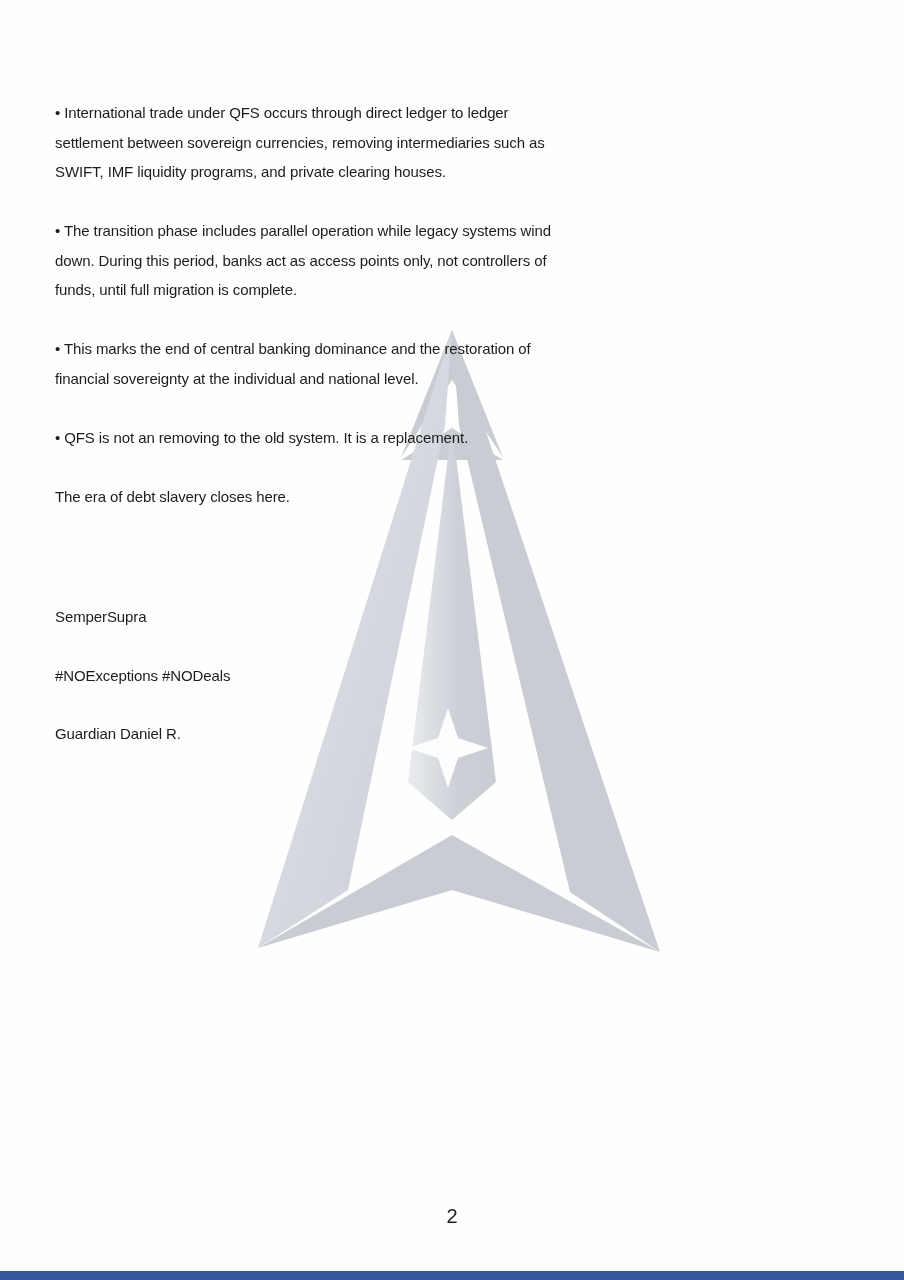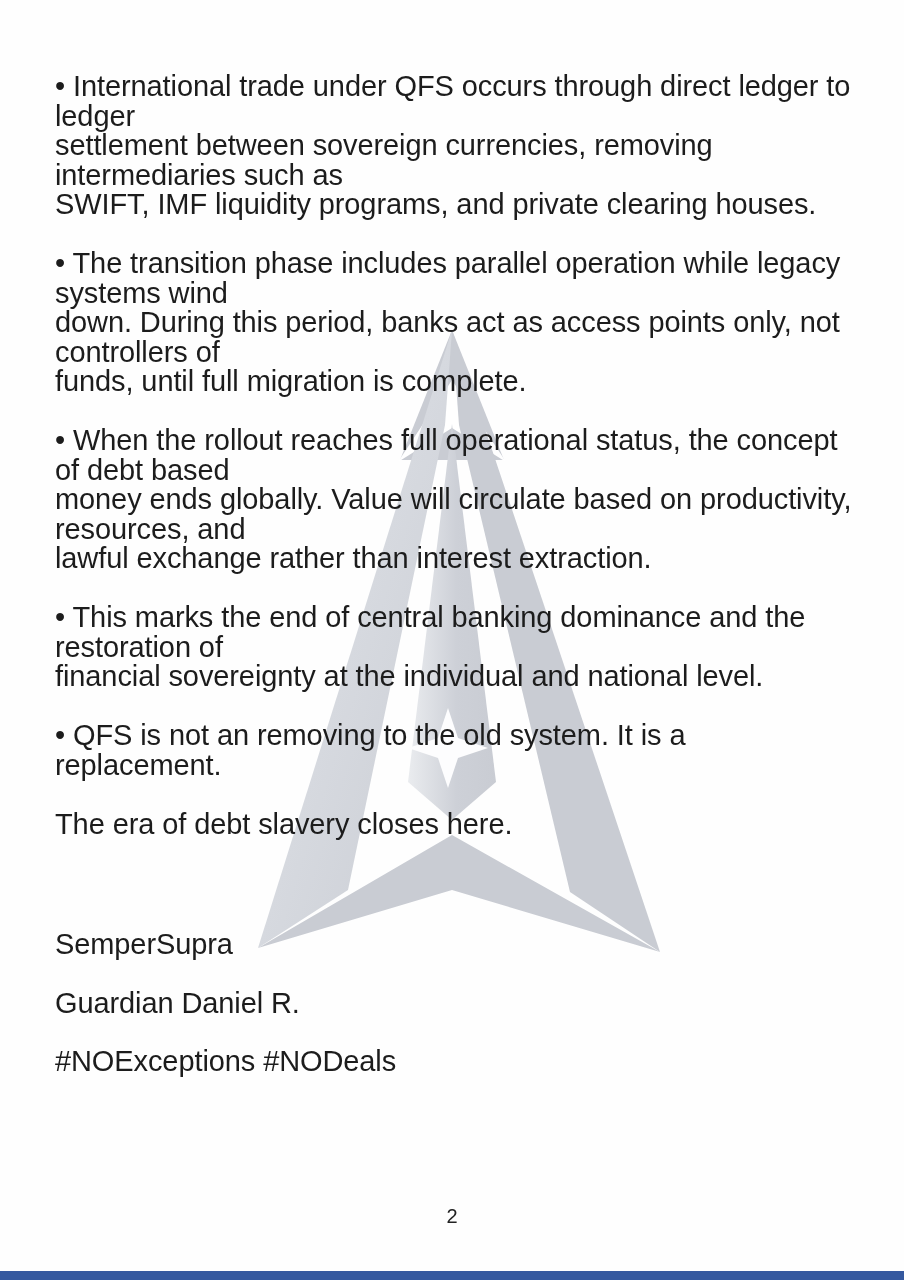--- a/index.html
+++ b/index.html
@@ -25,23 +25,23 @@
     position: absolute;
     left: 252px;
     top: 330px;
     width: 414px;
     height: 636px;
     z-index: 0;
   }
   .content {
     position: relative;
     z-index: 1;
-    padding: 72px 48px 0 55px;
+    padding: 98px 48px 0 55px;
     width: 800px;
-    font-size: 29px;
+    font-size: 15px;
     line-height: 29.5px;
     letter-spacing: -0.1px;
   }
   .para {
     white-space: pre-line;
     margin: 0 0 29.5px 0;
   }
   .signature {
     margin-top: 91px;
   }
@@ -105,31 +105,28 @@
     <path d="M196,378 L206,408 L236,418 L206,428 L196,458 L186,428 L156,418 L186,408 Z" fill="#fdfdfe"></path>
   </svg>
 
   <div class="content" style="color: rgb(28, 28, 28);">
     <div class="para">• International trade under QFS occurs through direct ledger to ledger
 settlement between sovereign currencies, removing intermediaries such as
 SWIFT, IMF liquidity programs, and private clearing houses.</div>
     <div class="para">• The transition phase includes parallel operation while legacy systems wind
 down. During this period, banks act as access points only, not controllers of
 funds, until full migration is complete.</div>
-    <div class="para">• When the rollout reaches full operational status, the concept of debt based
-money ends globally. Value will circulate based on productivity, resources, and
-lawful exchange rather than interest extraction.</div>
     <div class="para">• This marks the end of central banking dominance and the restoration of
 financial sovereignty at the individual and national level.</div>
     <div class="para">• QFS is not an removing to the old system. It is a replacement.</div>
     <div class="para">The era of debt slavery closes here.</div>
 
     <div class="signature">
       <div class="sig-line">SemperSupra</div>
+      <div class="sig-line sig-gap">#NOExceptions #NODeals</div>
       <div class="sig-line sig-gap">Guardian Daniel R.</div>
-      <div class="sig-line sig-gap">#NOExceptions #NODeals</div>
     </div>
   </div>
 
   <div class="page-number">2</div>
 
   <div class="footer-bar" style="background: rgb(53, 88, 159);"></div>
 </div>
 
 </body></html>

